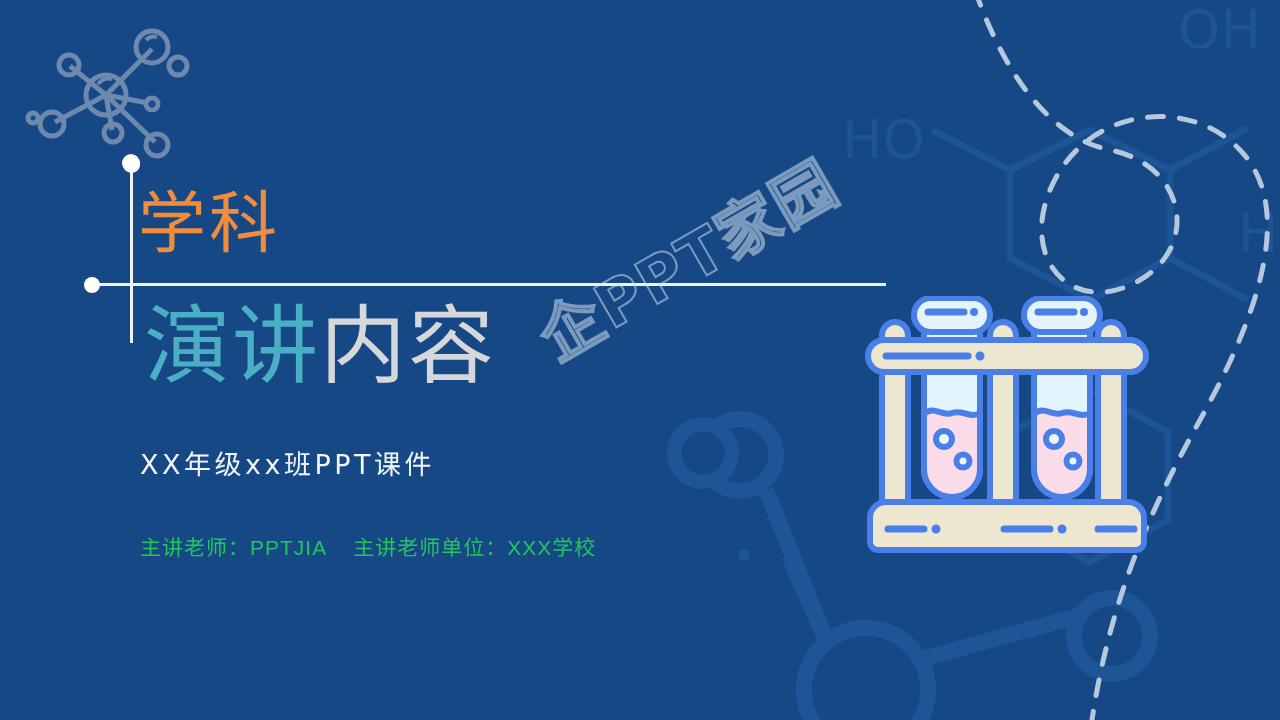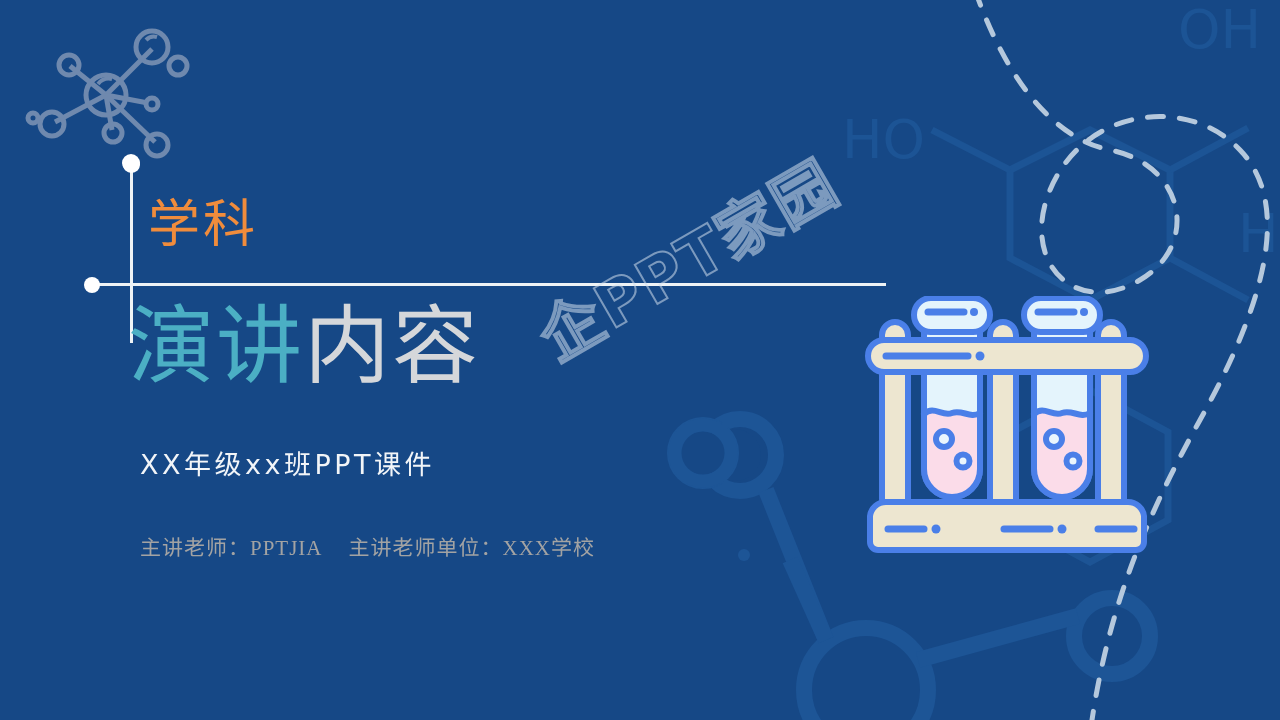--- a/index.html
+++ b/index.html
@@ -64,33 +64,33 @@
     left: 84px;
     top: 277px;
     width: 16px;
     height: 16px;
     border-radius: 50%;
     background: #ffffff;
   }
 
   .line-top {
     position: absolute;
-    left: 148px;
+    left: 138px;
     top: 182px;
-    font-size: 52px;
+    font-size: 68px;
     line-height: 84px;
     letter-spacing: 3px;
     color: #f08c3c;
     font-weight: 400;
     white-space: nowrap;
     font-family: "DejaVu Sans", sans-serif;
   }
   .line-main {
     position: absolute;
-    left: 128px;
+    left: 144px;
     top: 300px;
     font-size: 86px;
     line-height: 92px;
     letter-spacing: 2px;
     white-space: nowrap;
     font-weight: 400;
     font-family: "DejaVu Sans", sans-serif;
   }
   .line-main .seg-a { color: #4bafc4; }
   .line-main .seg-b { color: #d5d7da; }
@@ -117,23 +117,23 @@
     color: #e8edf2;
     font-family: "Liberation Sans", sans-serif;
   }
   .presenter {
     position: absolute;
     left: 140px;
     top: 534px;
     font-size: 21px;
     line-height: 28px;
     letter-spacing: 1px;
-    color: #a3a3a3;
-    white-space: nowrap;
-    font-family: Liberation Serif, serif;
+    color: #22c55e;
+    white-space: nowrap;
+    font-family: Liberation Sans, sans-serif;
   }
   .presenter .gap { display: inline-block; width: 26px; }
 
   
   #watermark {
     position: absolute;
     left: 520px;
     top: 300px;
     transform: rotate(-30deg);
     transform-origin: left top;

